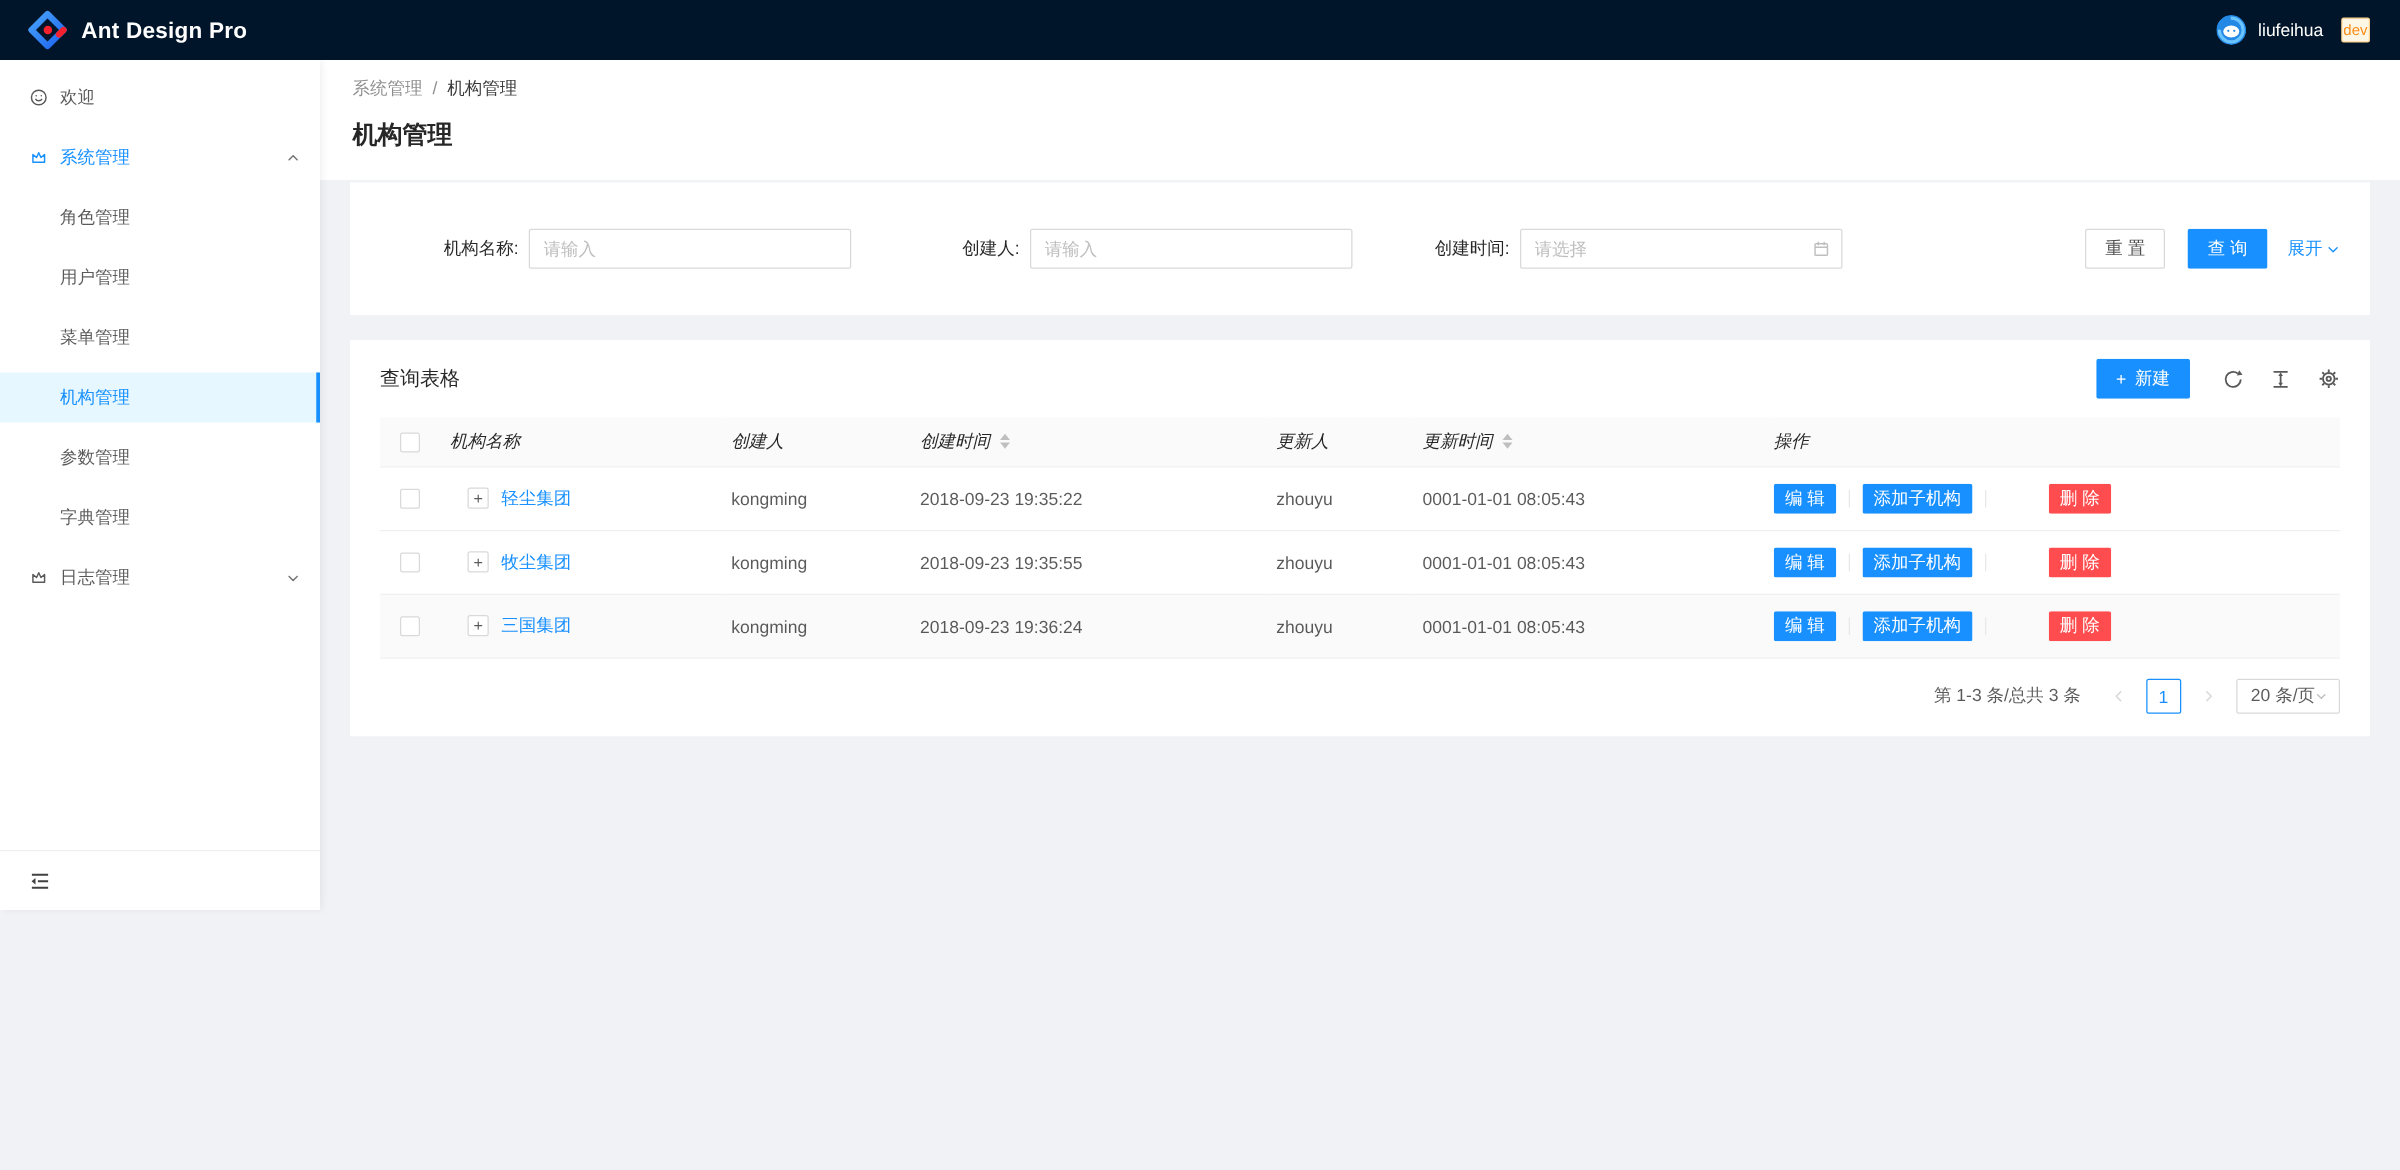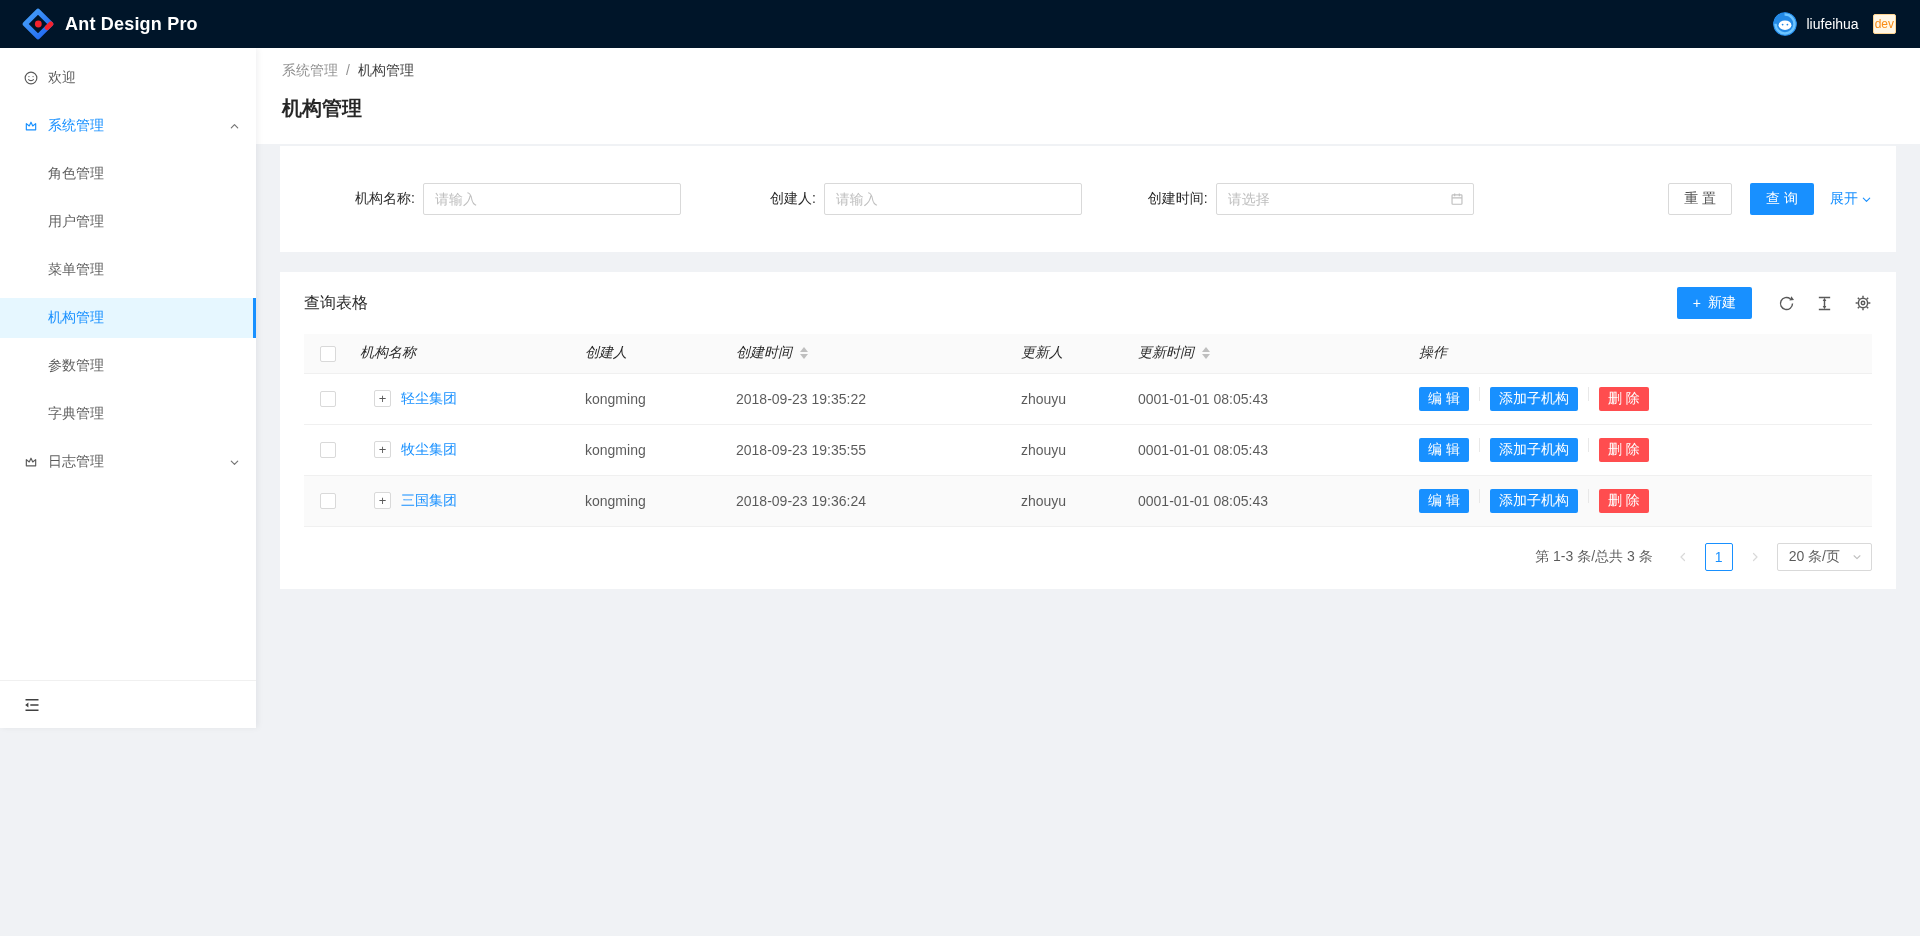--- a/index.html
+++ b/index.html
@@ -67,30 +67,30 @@
   .col-check { text-align:center !important; }
   .checkbox { display:inline-block; width:16px; height:16px; border:1px solid #d9d9d9; border-radius:2px; background:#fff; vertical-align:middle; cursor:pointer; }
   .th-label { vertical-align:middle; }
   .sorter { display:inline-flex; flex-direction:column; gap:2px; margin-left:8px; vertical-align:middle; cursor:pointer; }
   .caret-up { width:0; height:0; border-left:4px solid transparent; border-right:4px solid transparent; border-bottom:5px solid #bfbfbf; }
   .caret-down { width:0; height:0; border-left:4px solid transparent; border-right:4px solid transparent; border-top:5px solid #bfbfbf; }
   .name-cell { display:flex; align-items:center; gap:10px; padding-left:14px; }
   .expand-btn { width:17px; height:17px; border:1px solid #d9d9d9; border-radius:2px; background:#fff; color:rgba(0,0,0,0.65); font-size:13px; line-height:14px; display:flex; align-items:center; justify-content:center; cursor:pointer; flex:0 0 17px; }
   .org-link { color:#1890ff; cursor:pointer; }
   .actions-cell { padding-left:0 !important; }
-  .actions { display:flex; gap:10px; }
+  .actions { display:flex; align-items:center; gap:10px; }
   .btn-sm { height:24px; padding:0 8px; font-size:14px; }
-  .btn-danger { background:#ff4d4f; color:#fff; }
+  .btn-danger { background:#ff4d4f; color:#fff;margin-left:40px; }
   .v-divider { width:1px; height:14px; background:#e8e8e8; }
   
   .pagination { display:flex; align-items:center; justify-content:flex-end; padding:16px 24px 18px; gap:8px; }
   .total-text { margin-right:8px; color:rgba(0,0,0,0.65); }
   .page-nav { width:28px; height:28px; display:flex; align-items:center; justify-content:center; color:#d9d9d9; cursor:not-allowed; }
   .page-number { width:28px; height:28px; border:1px solid #1890ff; border-radius:2px; color:#1890ff; background:#fff; display:flex; align-items:center; justify-content:center; cursor:pointer; }
-  .page-size-select { height:28px; border:1px solid #d9d9d9; border-radius:2px; background:#fff; display:flex; align-items:center; padding:0 9px 0 11px; gap:12px; color:rgba(0,0,0,0.65); cursor:pointer; }
+  .page-size-select { height:28px; border:1px solid #d9d9d9; border-radius:2px; background:#fff; display:flex; align-items:center; padding:0 9px 0 11px; color:rgba(0,0,0,0.65); cursor:pointer; }
   .select-arrow { color:#bfbfbf; display:inline-flex; }
 </style>
 </head>
 <body>
 
 <header class="top-header">
   <div class="logo-area">
     <span style="display:inline-flex">
       <svg width="32" height="32" viewBox="0 0 32 32">
         <defs>

